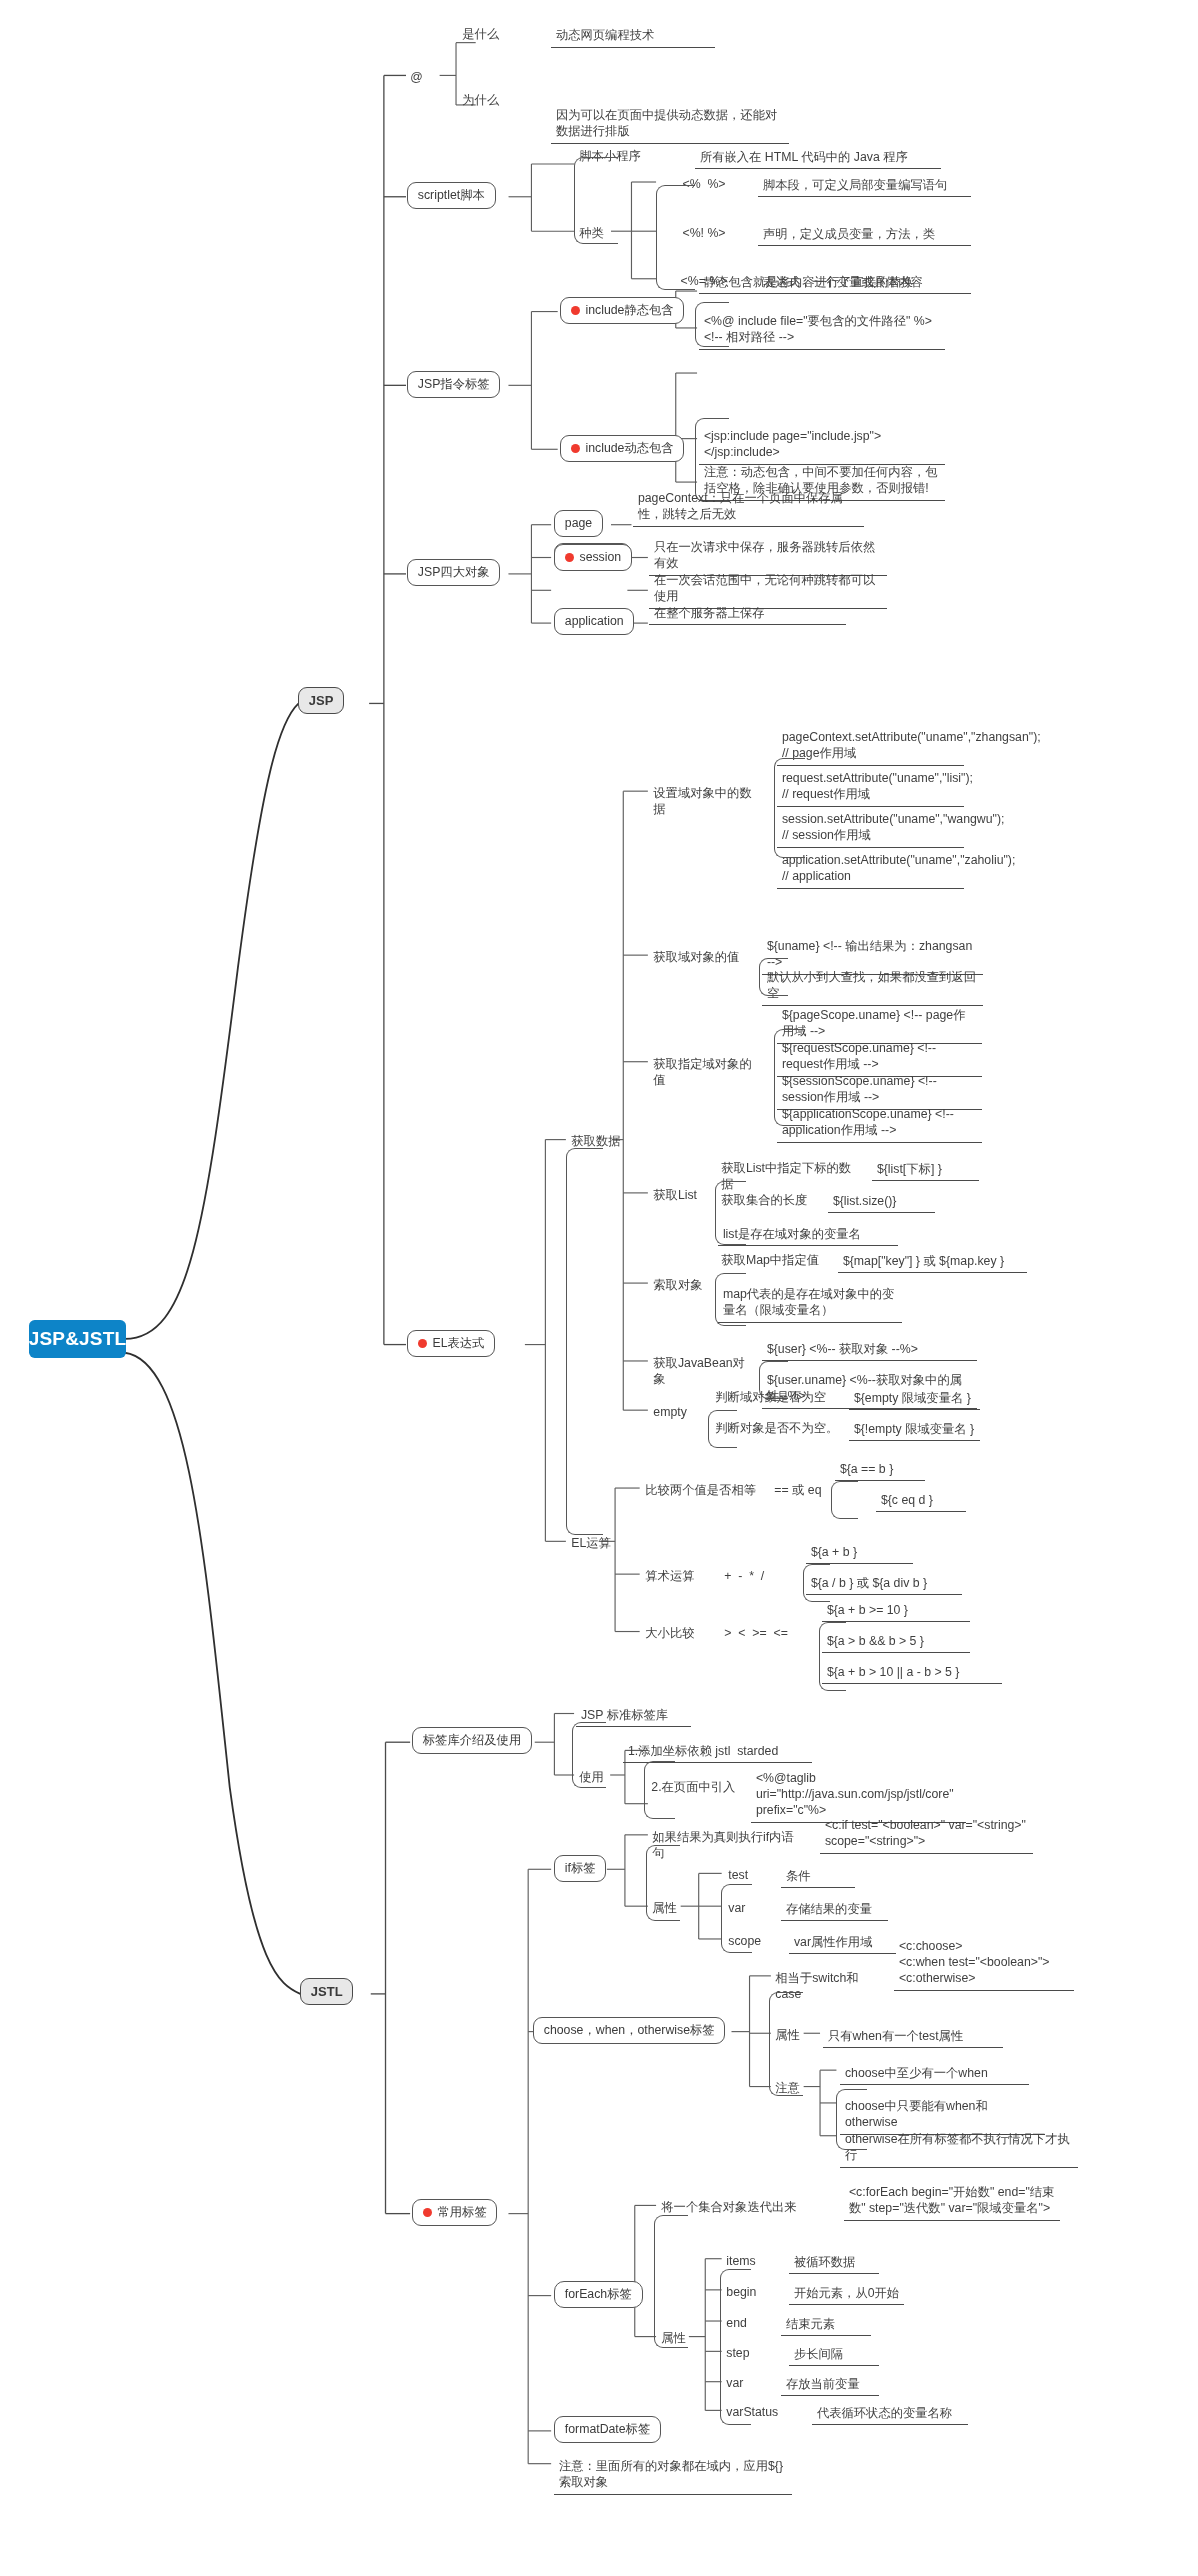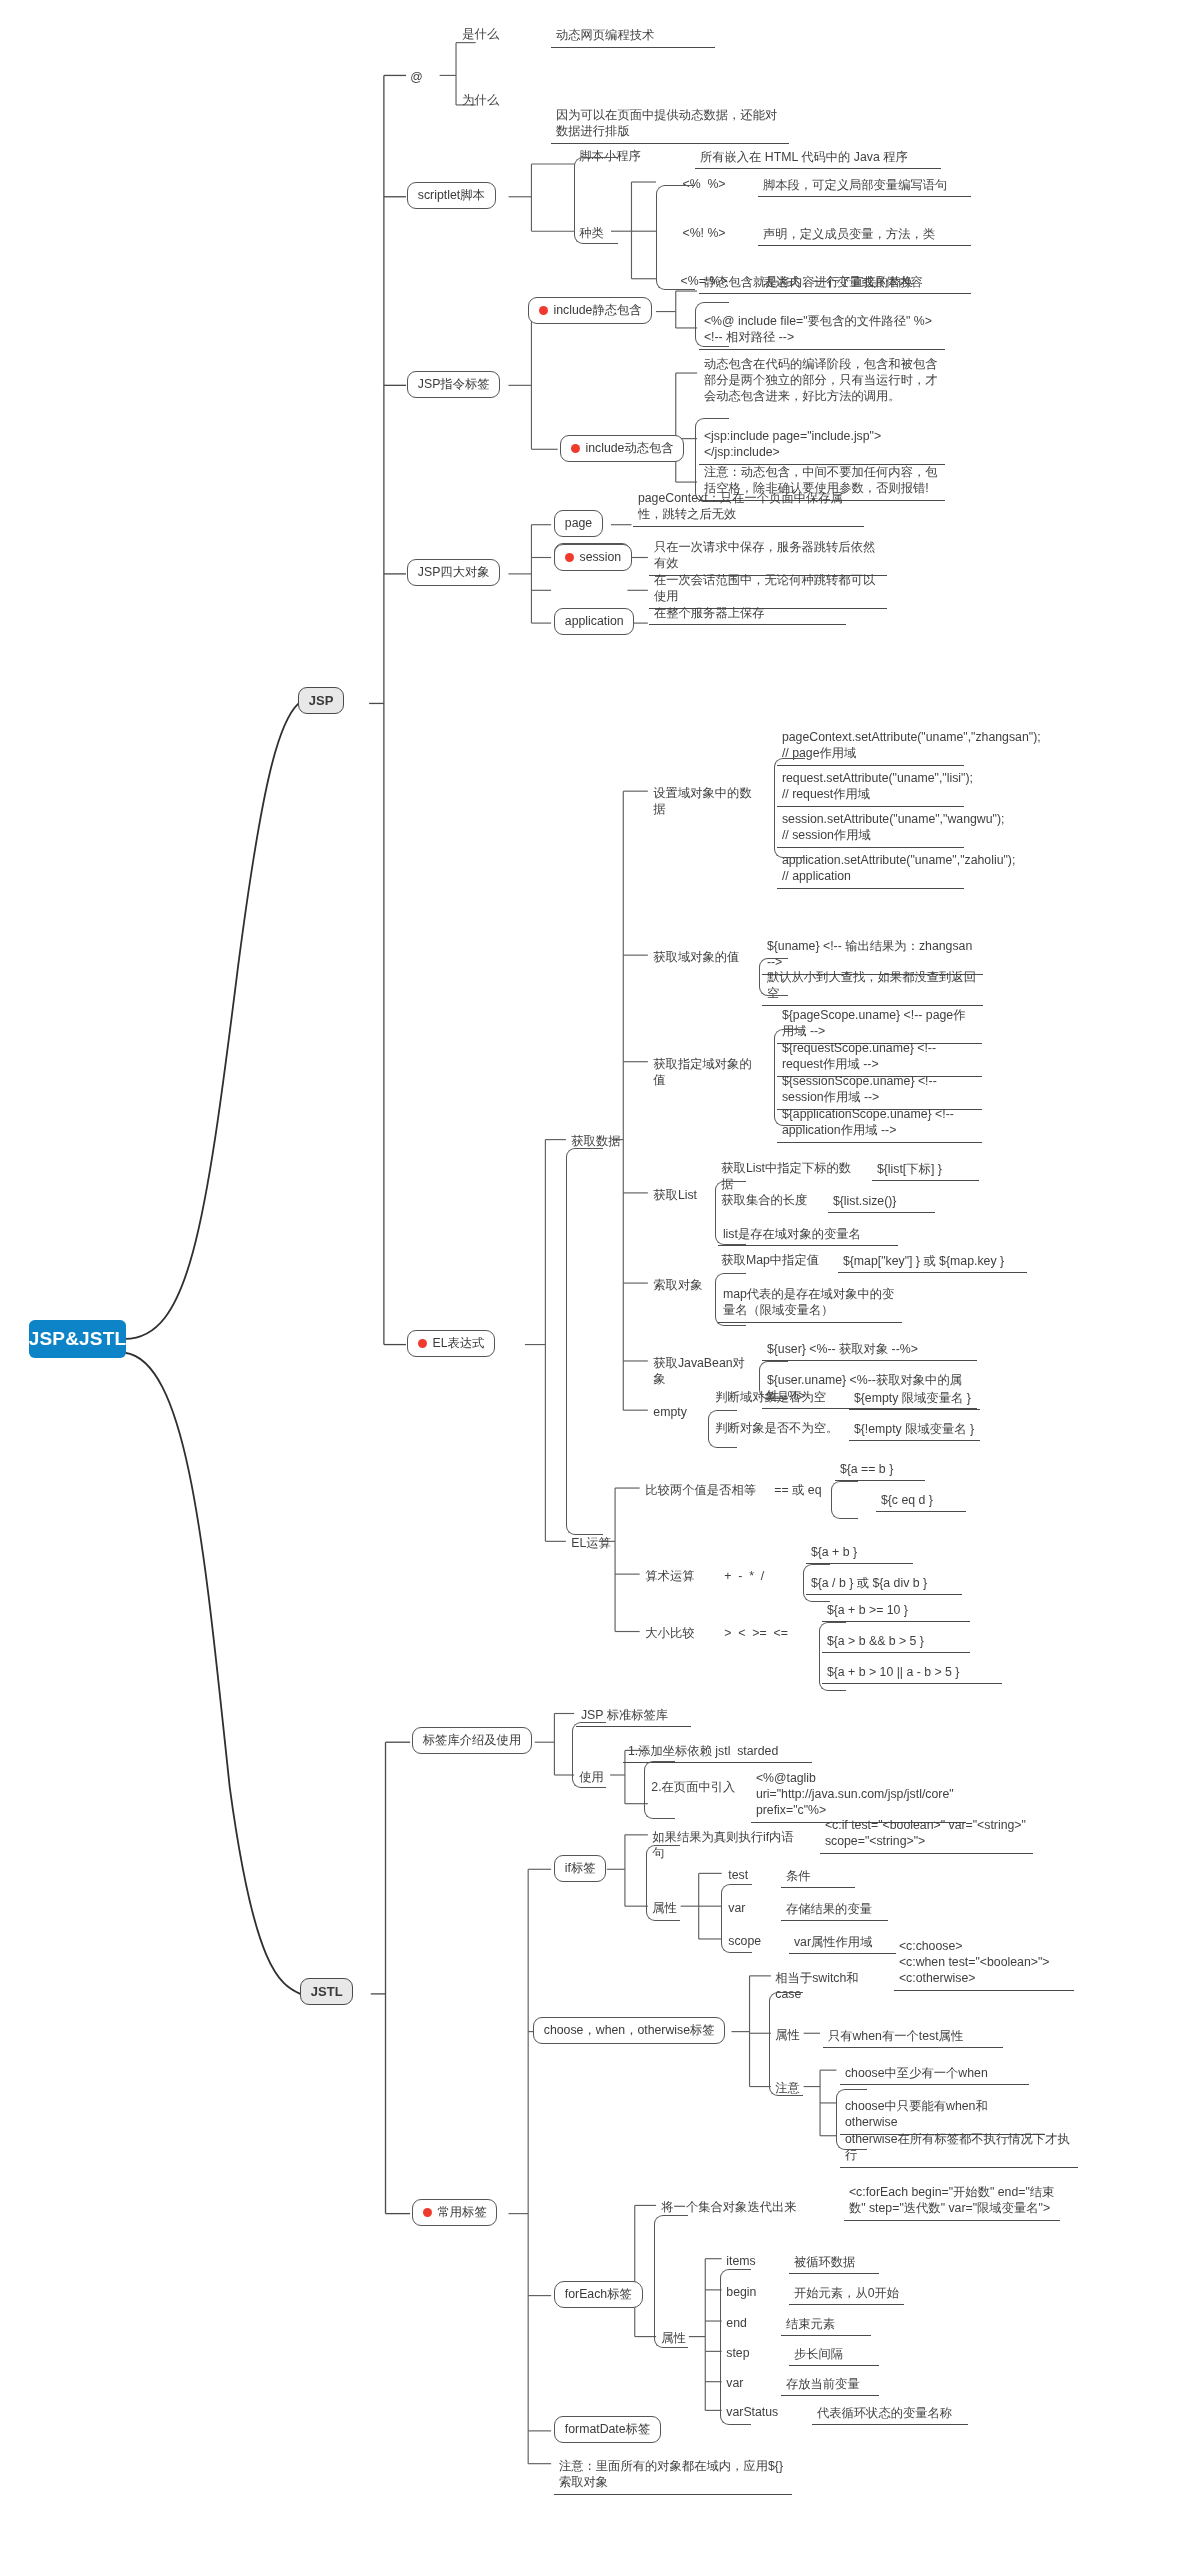--- a/index.html
+++ b/index.html
@@ -233,32 +233,31 @@
   <div class="node leaf" style="left:758px;top:223px;width:213px;">声明，定义成员变量，方法，类</div>
   <div class="node plain" style="left:659px;top:271px;width:90px;text-align:center;">&lt;%= %&gt;</div>
   <div class="node leaf" style="left:758px;top:271px;width:213px;">表达式，一个变量或具体内容</div>
 
   <div class="bracket" style="left:574px;top:157px;width:43px;height:85px;"></div>
   <div class="bracket" style="left:656px;top:185px;width:38px;height:103px;"></div>
 
   <div class="node pill" style="left:407px;top:371px;">
     <span>JSP指令标签</span>
   </div>
-  <div class="node pill" style="left:528px;top:297px;justify-content:center;">
+  <div class="node pill" style="left:560px;top:297px;justify-content:center;">
     <span class="dot"></span>
     <span>include静态包含</span>
   </div>
   <div class="node leaf" style="left:699px;top:271px;width:246px;">静态包含就是将内容进行了直接的替换</div>
   <div class="node leaf" style="left:699px;top:310px;width:246px;">&lt;%@ include file="要包含的文件路径" %&gt; &lt;!-- 相对路径 --&gt;</div>
 
   <div class="node pill" style="left:560px;top:435px;">
     <span class="dot"></span>
     <span>include动态包含</span>
   </div>
-  <div class="node leaf nb" style="left:699px;top:353px;width:246px;">动态包含在代码的编译阶段，包含和被包含部分是两个独立的部分，只有当运行时，才会动态包含进来，好比方法的调用。</div>
   <div class="node leaf" style="left:699px;top:425px;width:246px;">&lt;jsp:include page="include.jsp"&gt;&lt;/jsp:include&gt;</div>
   <div class="node leaf" style="left:699px;top:461px;width:246px;">注意：动态包含，中间不要加任何内容，包括空格，除非确认要使用参数，否则报错!</div>
 
   <div class="bracket" style="left:695px;top:302px;width:33px;height:43px;"></div>
   <div class="bracket" style="left:695px;top:418px;width:33px;height:82px;"></div>
 
   <div class="node pill" style="left:407px;top:559px;">
     <span>JSP四大对象</span>
   </div>
   <div class="node pill" style="left:554px;top:510px;">

